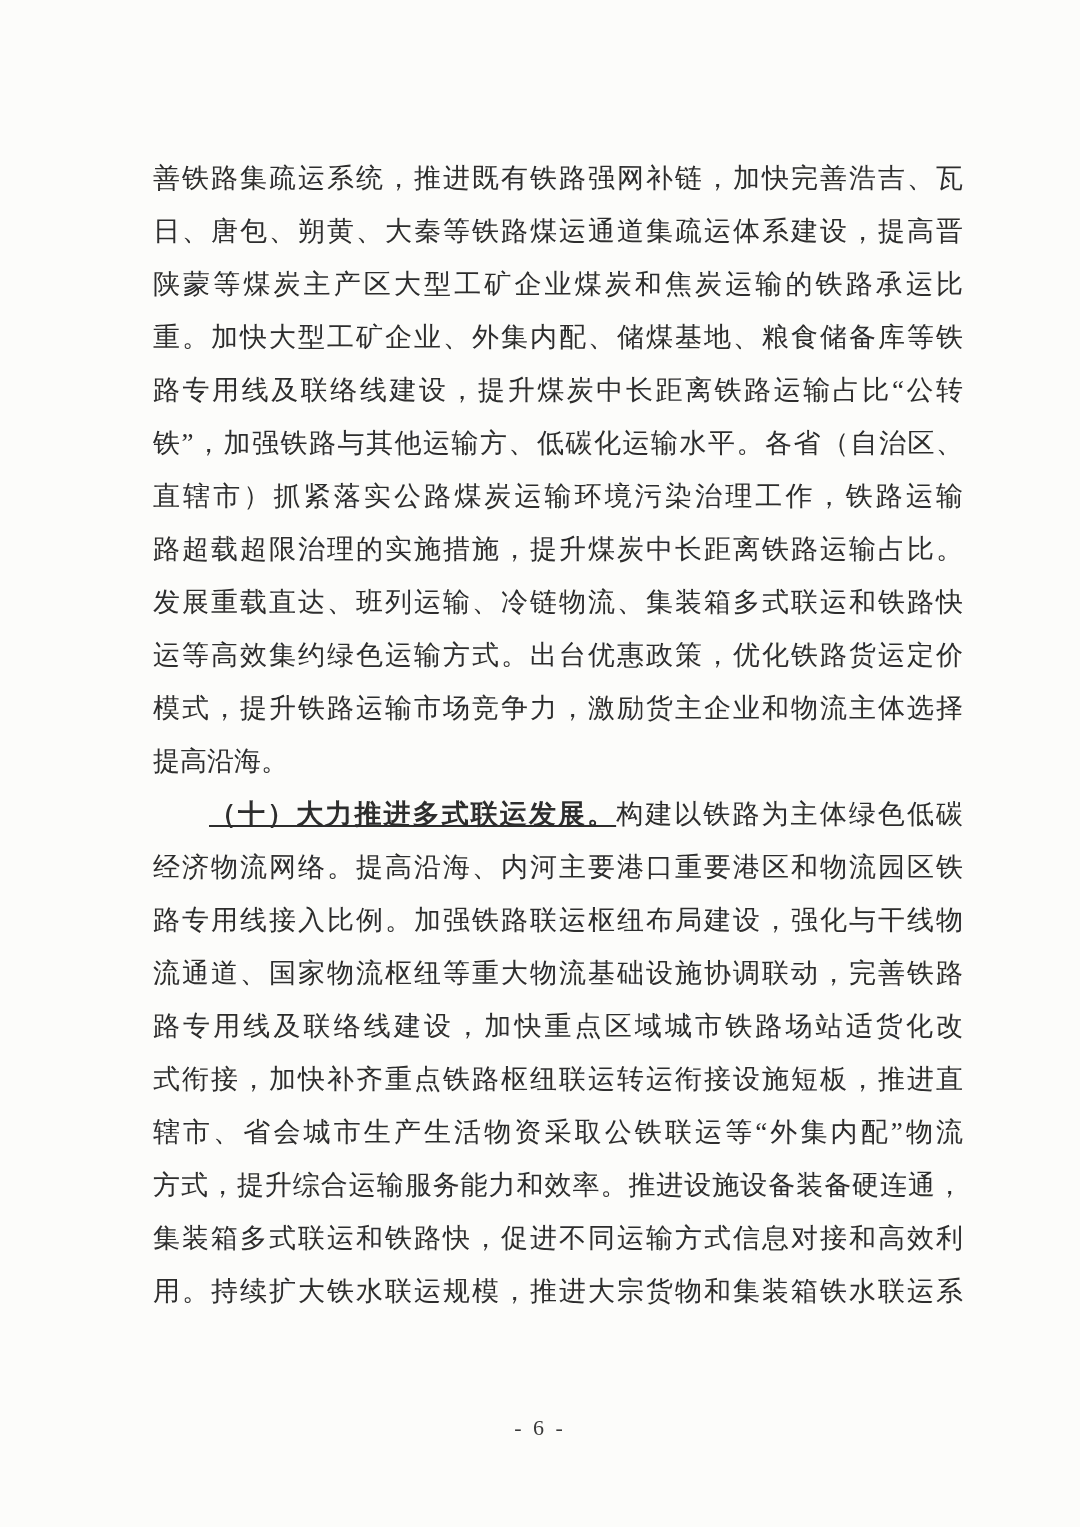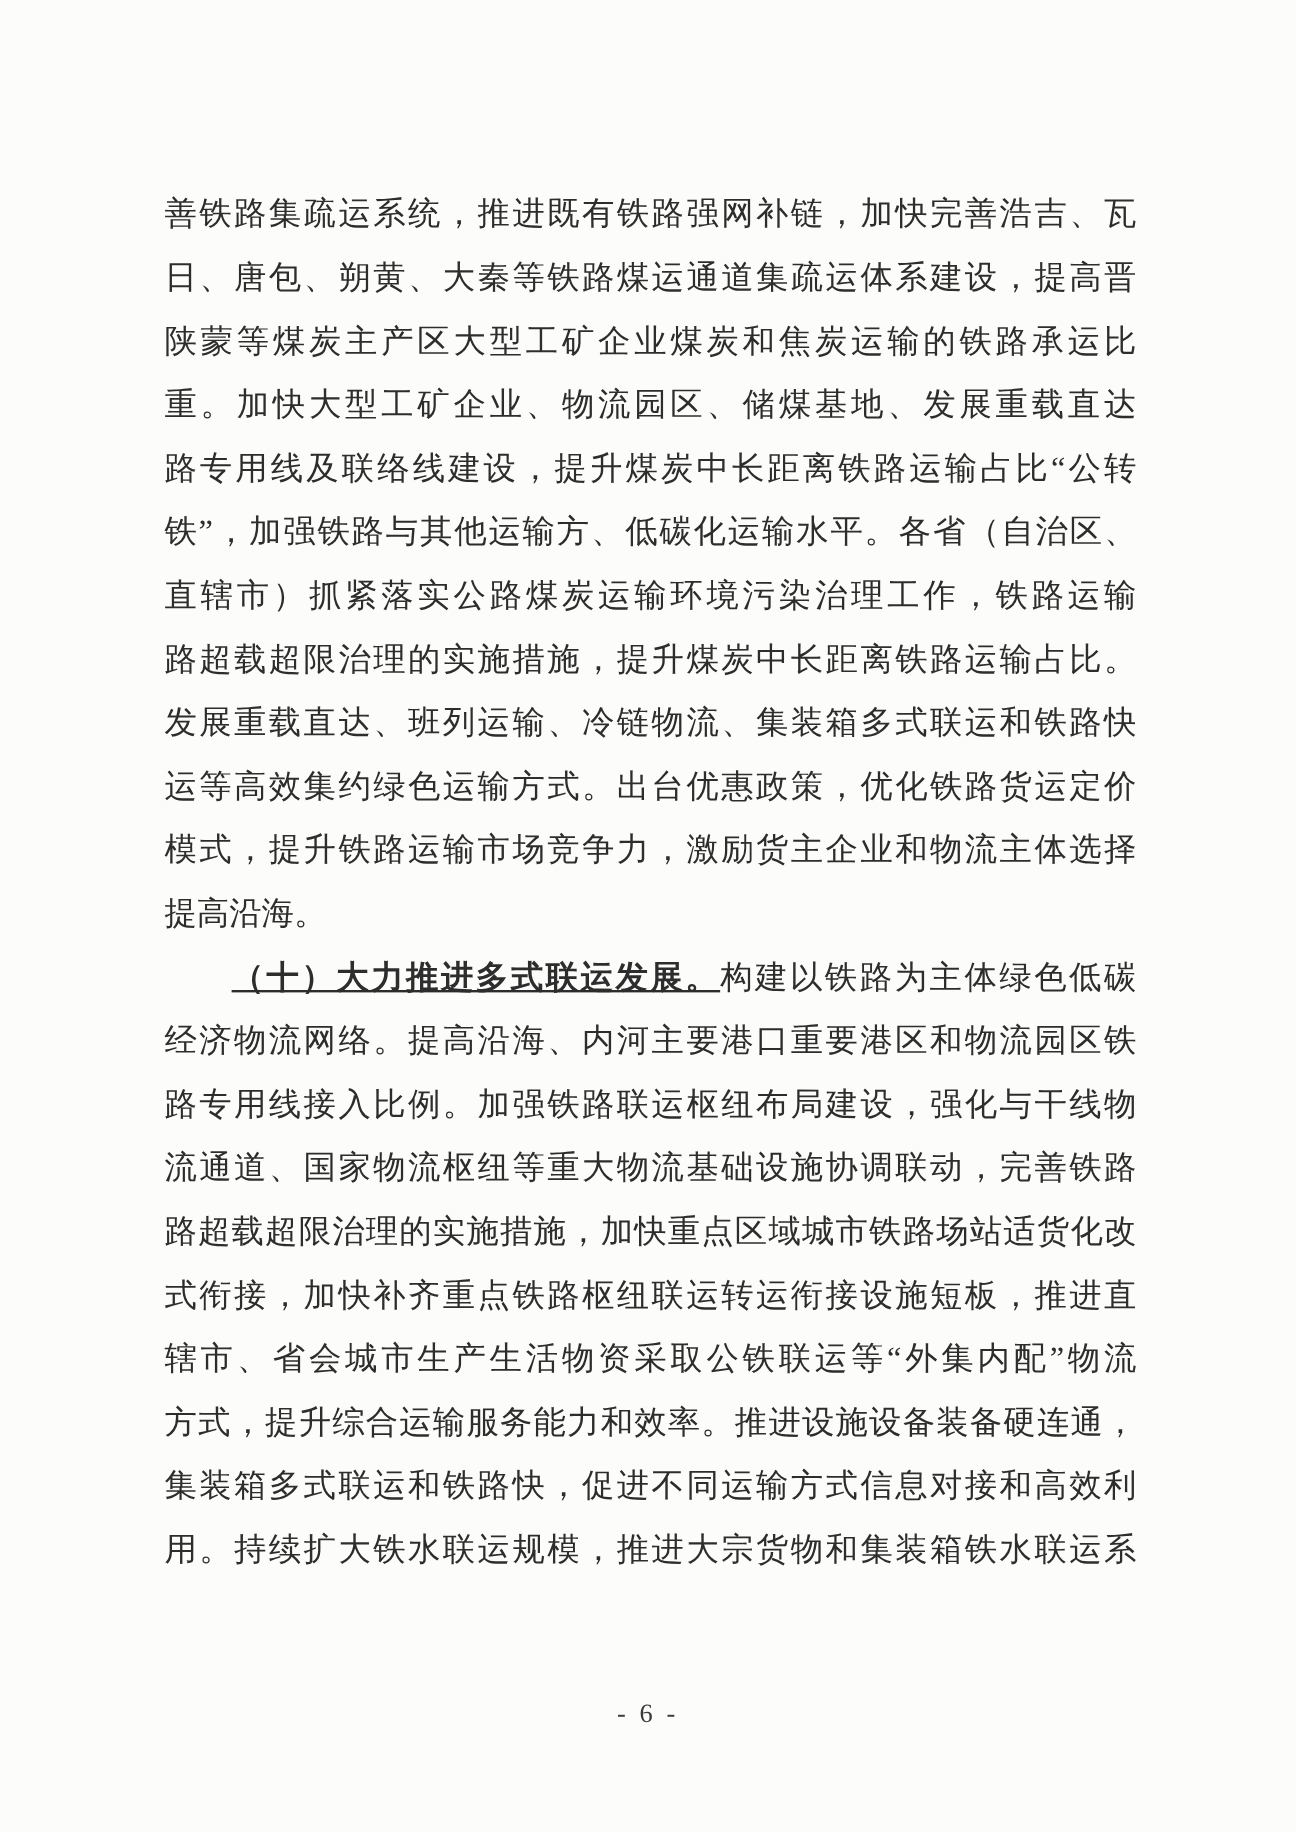--- a/index.html
+++ b/index.html
@@ -15,21 +15,21 @@
     color: #2d2d2d;
     overflow: hidden;
   }
   .page {
     position: absolute;
     inset: 0;
     background: #fcfcfa;
   }
   .text-block {
     position: absolute;
-    left: 137px;
+    left: 153px;
     top: 152px;
     width: 810px;
   }
   .line {
     height: 53px;
     line-height: 53px;
     font-size: 27px;
     text-align: justify;
     text-align-last: justify;
     text-justify: inter-character;
@@ -59,38 +59,38 @@
 </head>
 <body>
 
 <div class="page">
 
   <div class="text-block">
 
     <div class="line">善铁路集疏运系统，推进既有铁路强网补链，加快完善浩吉、瓦</div>
     <div class="line">日、唐包、朔黄、大秦等铁路煤运通道集疏运体系建设，提高晋</div>
     <div class="line">陕蒙等煤炭主产区大型工矿企业煤炭和焦炭运输的铁路承运比</div>
-    <div class="line">重。加快大型工矿企业、物流园区、储煤基地、发展重载直达</div>
+    <div class="line">重。加快大型工矿企业、外集内配、储煤基地、粮食储备库等铁</div>
     <div class="line">路专用线及联络线建设，提升煤炭中长距离铁路运输占比“公转</div>
     <div class="line">铁”，加强铁路与其他运输方、低碳化运输水平。各省（自治区、</div>
     <div class="line">直辖市）抓紧落实公路煤炭运输环境污染治理工作，铁路运输</div>
     <div class="line">路超载超限治理的实施措施，提升煤炭中长距离铁路运输占比。</div>
     <div class="line">发展重载直达、班列运输、冷链物流、集装箱多式联运和铁路快</div>
     <div class="line">运等高效集约绿色运输方式。出台优惠政策，优化铁路货运定价</div>
     <div class="line">模式，提升铁路运输市场竞争力，激励货主企业和物流主体选择</div>
     <div class="line end">提高沿海。</div>
 
     <div class="line indent">
       <span class="heading">（十）大力推进多式联运发展。</span><span>构建以铁路为主体绿色低碳</span>
     </div>
 
     <div class="line">经济物流网络。提高沿海、内河主要港口重要港区和物流园区铁</div>
     <div class="line">路专用线接入比例。加强铁路联运枢纽布局建设，强化与干线物</div>
     <div class="line">流通道、国家物流枢纽等重大物流基础设施协调联动，完善铁路</div>
-    <div class="line">路超载超限治理的实施措施，加快重点区域城市铁路场站适货化改</div>
+    <div class="line">路专用线及联络线建设，加快重点区域城市铁路场站适货化改</div>
     <div class="line">式衔接，加快补齐重点铁路枢纽联运转运衔接设施短板，推进直</div>
     <div class="line">辖市、省会城市生产生活物资采取公铁联运等“外集内配”物流</div>
     <div class="line">方式，提升综合运输服务能力和效率。推进设施设备装备硬连通，</div>
     <div class="line">集装箱多式联运和铁路快，促进不同运输方式信息对接和高效利</div>
     <div class="line">用。持续扩大铁水联运规模，推进大宗货物和集装箱铁水联运系</div>
 
   </div>
 
   <div class="page-number">- 6 -</div>
 

